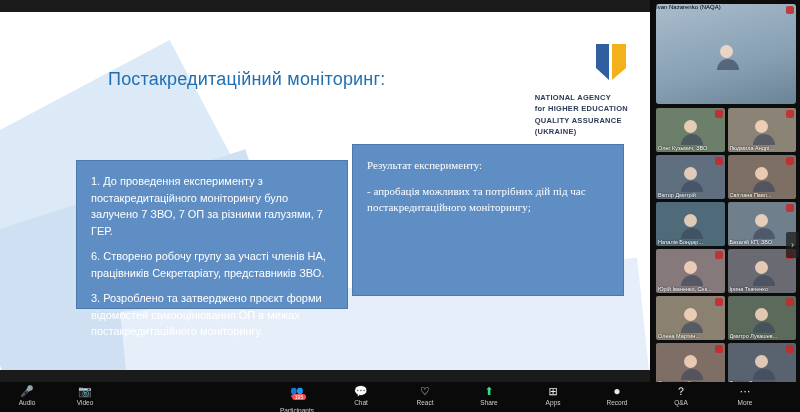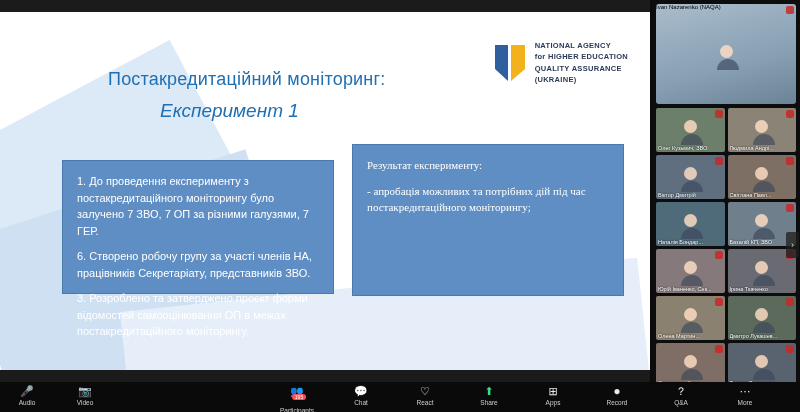--- a/index.html
+++ b/index.html
@@ -68,22 +68,23 @@
     color: #1f6fb2;
     font-size: 19px;
     font-style: italic;
   }
 
   
   .logo {
     position: absolute;
     right: 22px; top: 28px;
     display: flex;
-    align-items: center;
+    align-items: flex-end;
     gap: 8px;
+    flex-direction: column;
   }
   .logo-mark { width: 34px; height: 44px; }
   .logo-text {
     color: #2b3a55;
     font-size: 7.5px;
     line-height: 1.5;
     font-weight: bold;
     letter-spacing: .3px;
     white-space: pre-line;
   }
@@ -92,22 +93,22 @@
   .box {
     position: absolute;
     background: #5e8ec4;
     color: #ffffff;
     border: 1px solid #4a79ad;
     padding: 12px 14px;
     font-size: 11px;
     line-height: 1.5;
   }
   .box-left {
-    left: 62px; top: 148px;
-    width: 272px; height: 134px;
+    left: 76px; top: 148px;
+    width: 272px; height: 149px;
   }
   .box-right {
     left: 352px; top: 132px;
     width: 272px; height: 152px; font-family: Liberation Serif, serif;
   }
   .box p { margin-bottom: 9px; }
   .box p:last-child { margin-bottom: 0; }
 
   
   .watermark {
@@ -243,21 +244,20 @@
 
 <div class="app">
 
   <div class="stage">
     <div class="slide">
       <div class="wedge1"></div>
       <div class="wedge2"></div>
       <div class="wedge3"></div>
 
       <div class="slide-title">Постакредитаційний моніторинг:</div>
-      <div class="slide-subtitle">Експеримент 1</div>
 
       <div class="logo">
         <svg class="logo-mark" viewBox="0 0 34 44">
           <polygon points="2,4 15,4 15,40 2,28" fill="#2f5f9e"></polygon>
           <polygon points="18,4 32,4 32,28 18,40" fill="#f3b21b"></polygon>
         </svg>
         <div class="logo-text">NATIONAL AGENCY
 for HIGHER EDUCATION
 QUALITY ASSURANCE
 (UKRAINE)</div>

